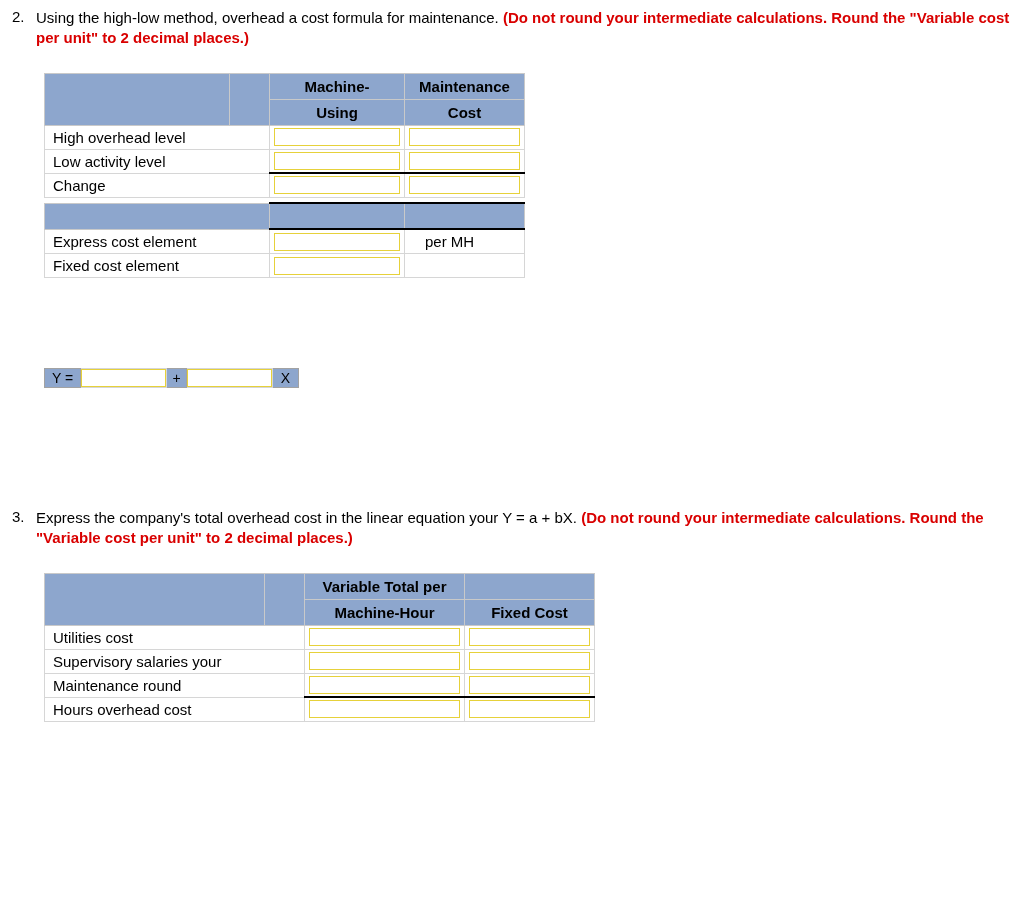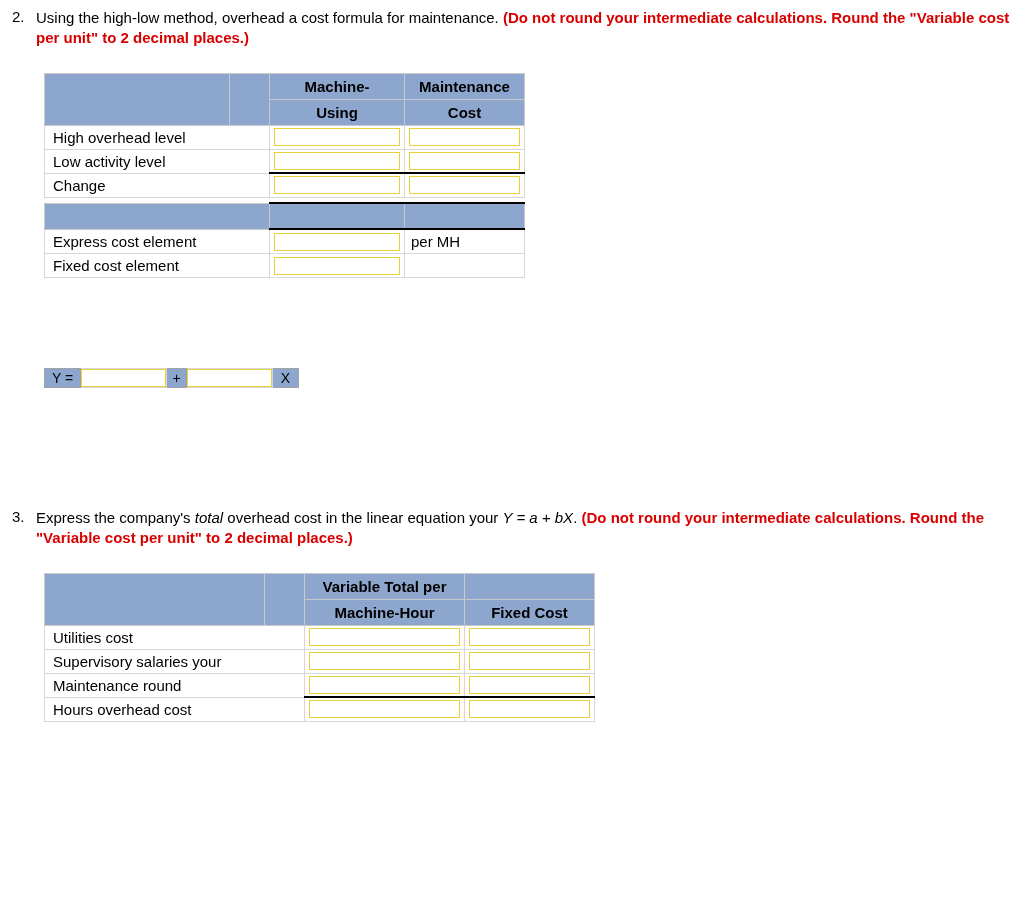--- a/index.html
+++ b/index.html
@@ -22,21 +22,21 @@
     flex-shrink: 0;
   }
   .qtext {
     flex: 1;
     line-height: 1.35;
   }
   .instr {
     color: #d90000;
     font-weight: bold;
   }
-  .italic { font-style: italic; }
+  .italic { }
 
   table {
     border-collapse: collapse;
     margin-left: 32px;
     margin-bottom: 10px;
   }
   td, th {
     box-sizing: border-box;
   }
   .hdr {
@@ -66,21 +66,21 @@
     background: #fff;
     height: 18px;
     width: 100%;
     box-sizing: border-box;
     font: inherit;
     padding: 0 2px;
   }
   .plaincell {
     border: 1px solid #d6d6d6;
     background: #fff;
-    padding: 3px 6px;
+    padding: 3px 20px;
   }
   .sumline-top {
     border-top: 2px solid #000 !important;
   }
   .totline {
     border-top: 2px solid #000 !important;
     border-bottom: 2px solid #000 !important;
   }
   .eq-table td {
     padding: 0;

